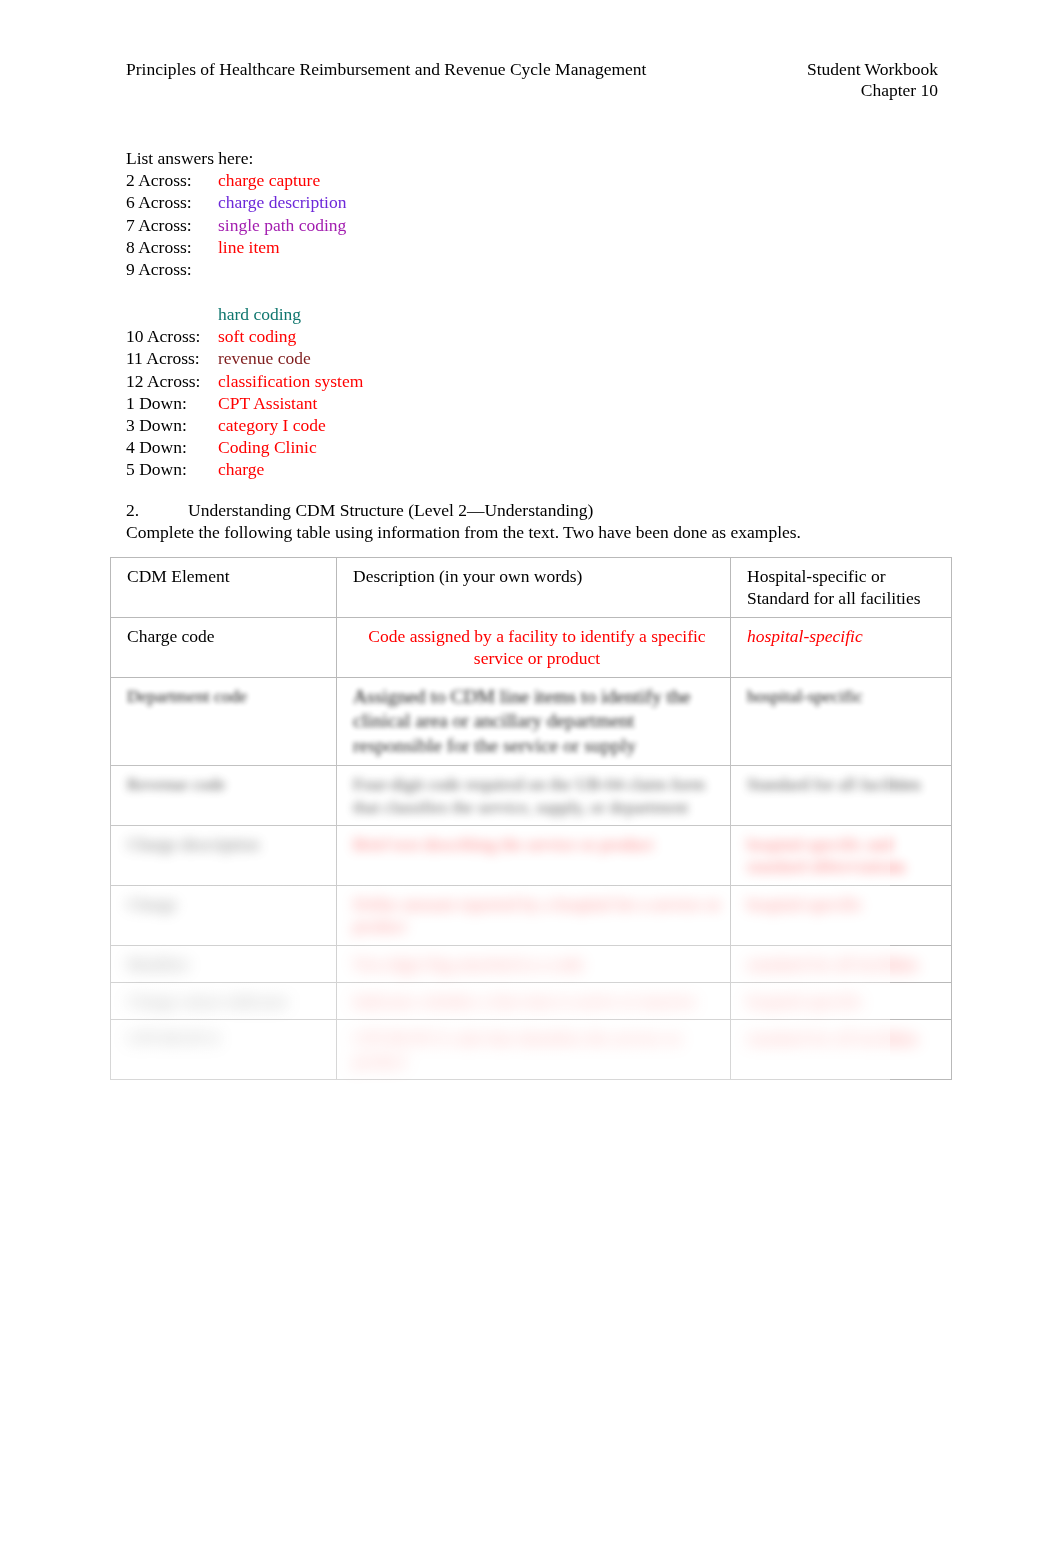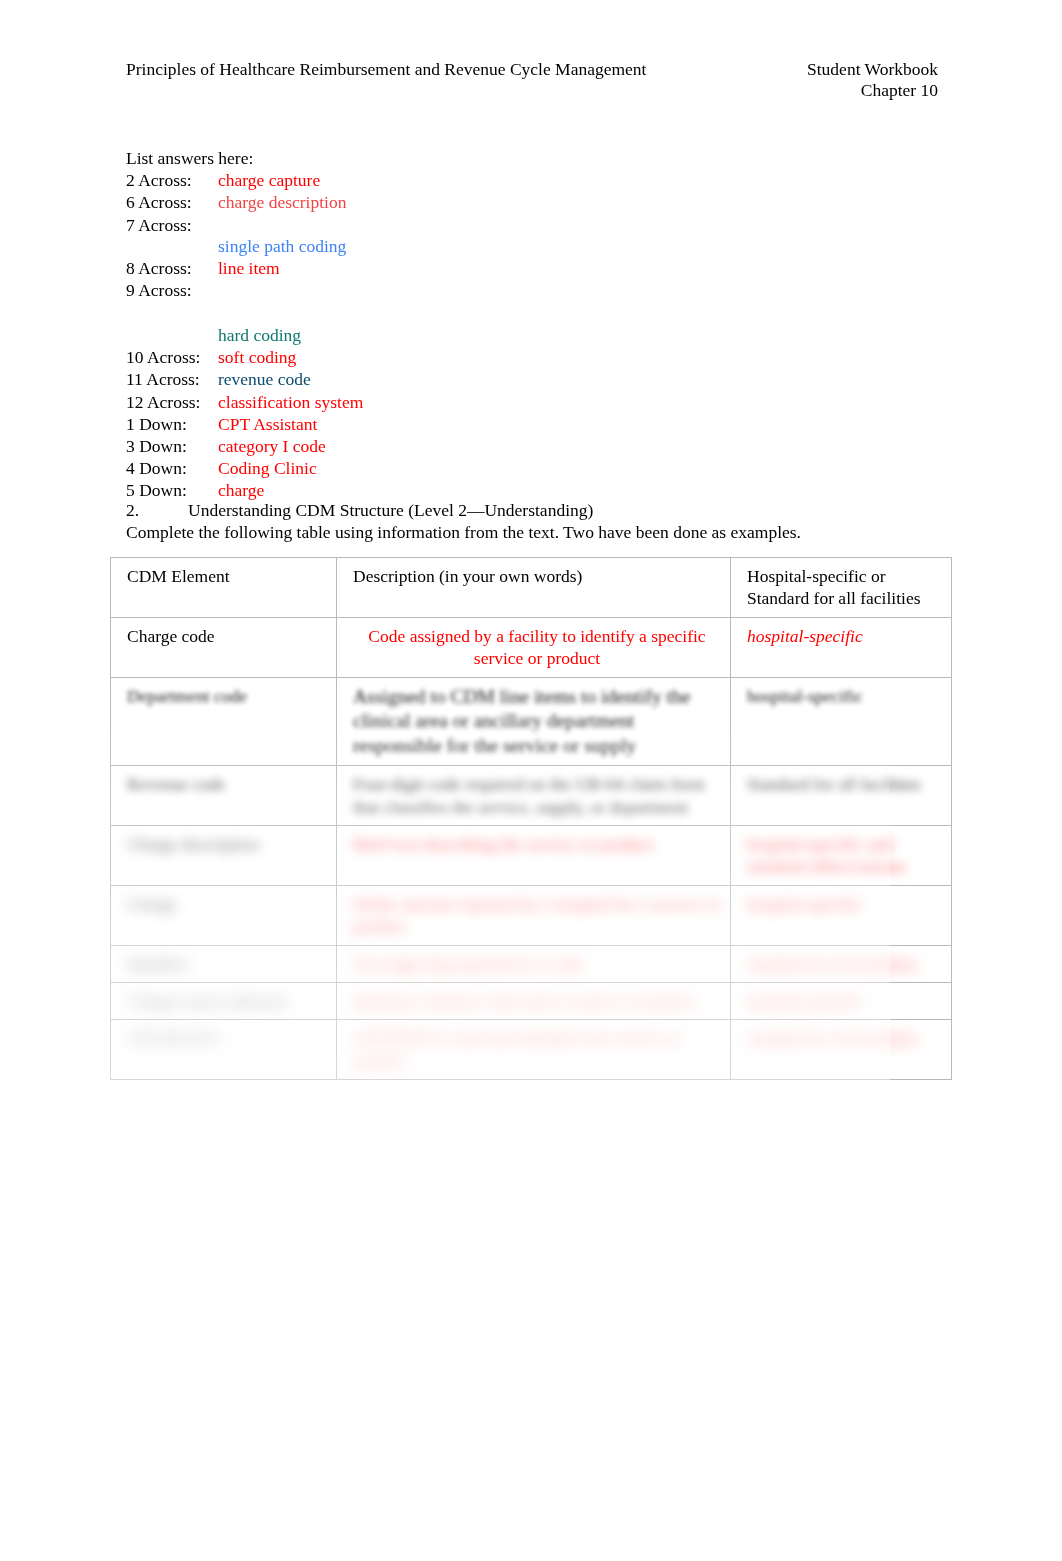--- a/index.html
+++ b/index.html
@@ -138,41 +138,41 @@
 
   <div class="answers">
     <div class="answers-title">List answers here:</div>
     <div id="answers-rows">
         <div class="ans-row">
           <span class="ans-label">2 Across:</span>
           <span class="ans-value" style="color: rgb(255, 0, 0);">charge capture</span>
         </div>
         <div class="ans-row">
           <span class="ans-label">6 Across:</span>
-          <span class="ans-value" style="color: #ef4444;">charge description</span>
+          <span class="ans-value" style="color: #6d28d9;">charge description</span>
         </div>
         <div class="ans-row">
           <span class="ans-label">7 Across:</span>
-          <span class="ans-value" style="color: #3b82f6; margin-top: 21px;">single path coding</span>
+          <span class="ans-value" style="color: #a21caf;">single path coding</span>
         </div>
         <div class="ans-row">
           <span class="ans-label">8 Across:</span>
           <span class="ans-value" style="color: rgb(255, 0, 0);">line item</span>
         </div>
         <div class="ans-row">
           <span class="ans-label">9 Across:</span>
           <span class="ans-value" style="color: #0f766e; margin-top: 45px;">hard coding</span>
         </div>
         <div class="ans-row">
           <span class="ans-label">10 Across:</span>
           <span class="ans-value" style="color: rgb(255, 0, 0);">soft coding</span>
         </div>
         <div class="ans-row">
           <span class="ans-label">11 Across:</span>
-          <span class="ans-value" style="color: #0c4a6e;">revenue code</span>
+          <span class="ans-value" style="color: #7f1d1d;">revenue code</span>
         </div>
         <div class="ans-row">
           <span class="ans-label">12 Across:</span>
           <span class="ans-value" style="color: rgb(255, 0, 0);">classification system</span>
         </div>
         <div class="ans-row">
           <span class="ans-label">1 Down:</span>
           <span class="ans-value" style="color: rgb(255, 0, 0);">CPT Assistant</span>
         </div>
         <div class="ans-row">

